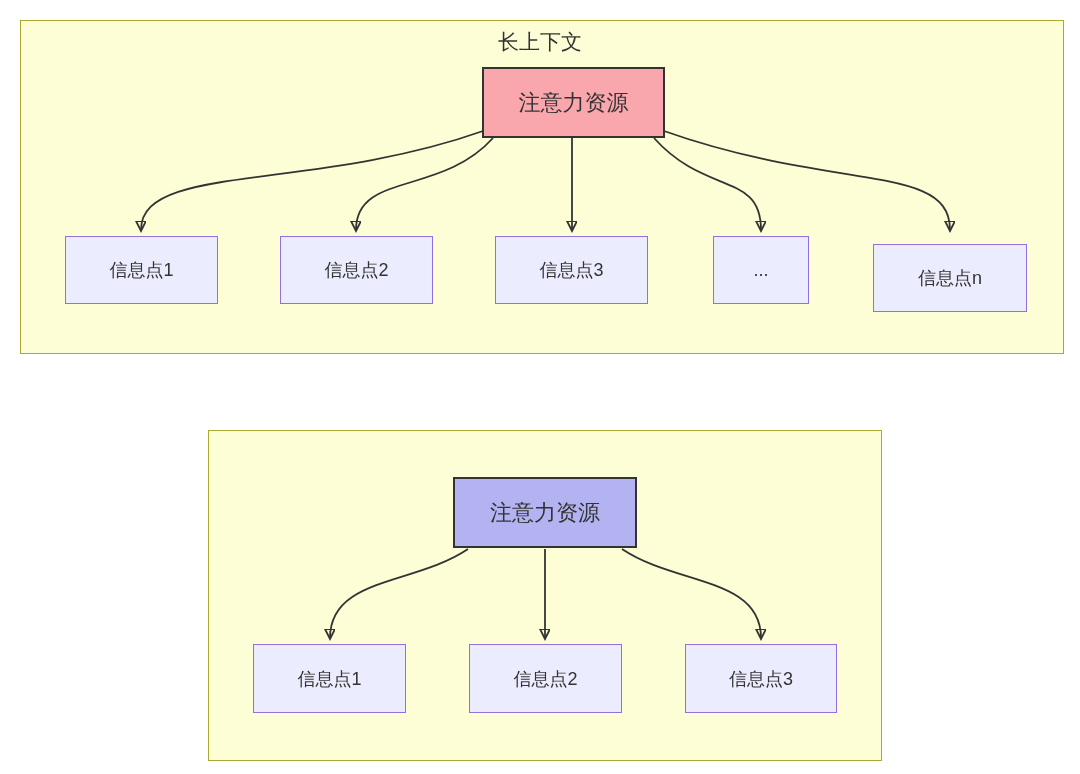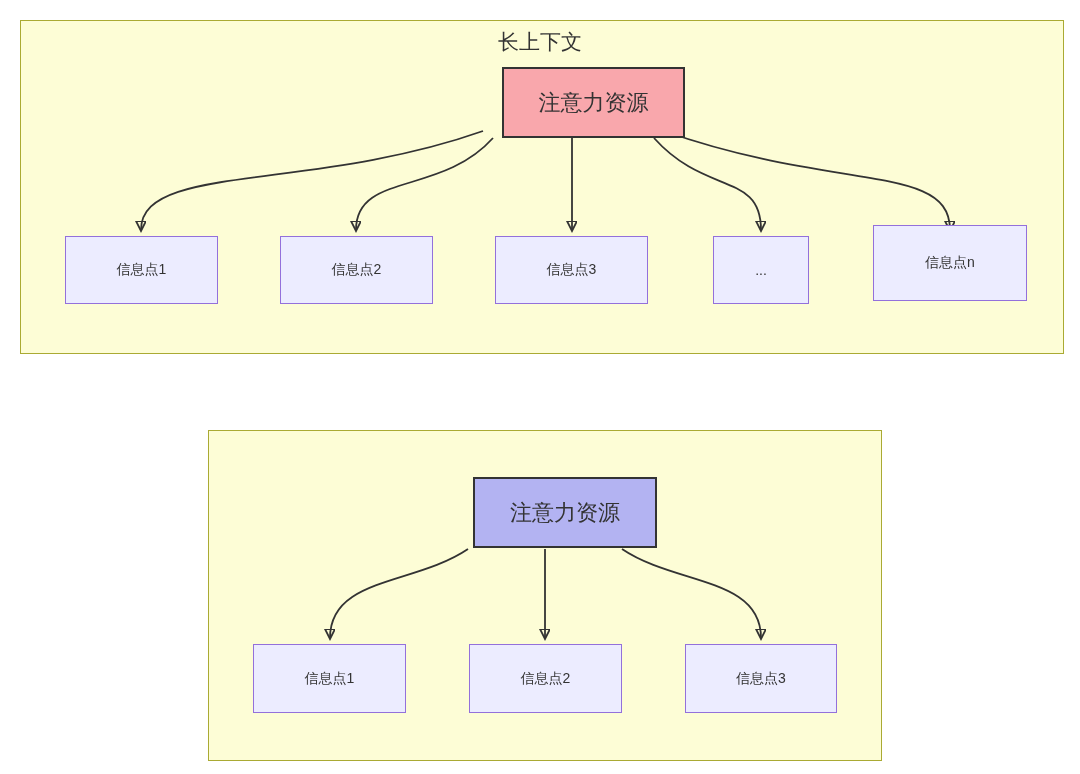--- a/index.html
+++ b/index.html
@@ -26,53 +26,52 @@
     text-align: center;
     font-size: 21px;
     color: #333333;
   }
   .node {
     position: absolute;
     box-sizing: border-box;
     display: flex;
     align-items: center;
     justify-content: center;
-    font-size: 14px;
+    font-size: 18px;
     color: #333333;
     text-align: center;
   }
   .node.info {
     background: #ececff;
     border: 1.3px solid #9370db;
   }
   .node.root {
     border: 2.5px solid #333333;
     font-size: 22px;
-    margin-left: 20px;
   }
   .node.root.pink   { background: #f9a7ac; }
   .node.root.purple { background: #b3b3f2; }
   .edges {
     position: absolute;
     inset: 0;
     pointer-events: none;
   }
   .edges path {
     fill: none;
     stroke: #333333;
     stroke-width: 1.8px;
   }
   
   #cluster-long { left: 20px;  top: 20px;  width: 1044px; height: 334px; }
   #long-root    { left: 482px; top: 67px;  width: 183px;  height: 71px; }
   #long-i0 { left: 65px;  top: 236px; width: 153px; height: 68px; }
   #long-i1 { left: 280px; top: 236px; width: 153px; height: 68px; }
   #long-i2 { left: 495px; top: 236px; width: 153px; height: 68px; }
   #long-i3 { left: 713px; top: 236px; width: 96px;  height: 68px; }
-  #long-i4 { left: 873px; top: 225px; width: 154px; height: 76px; }
+  #long-i4 { left: 873px; top: 244px; width: 154px; height: 68px; }
   
   #cluster-short { left: 208px; top: 430px; width: 674px; height: 331px; }
   #short-root    { left: 453px; top: 477px; width: 184px; height: 71px; }
   #short-i0 { left: 253px; top: 644px; width: 153px; height: 69px; }
   #short-i1 { left: 469px; top: 644px; width: 153px; height: 69px; }
   #short-i2 { left: 685px; top: 644px; width: 152px; height: 69px; }
 </style>
 </head>
 <body>
 

